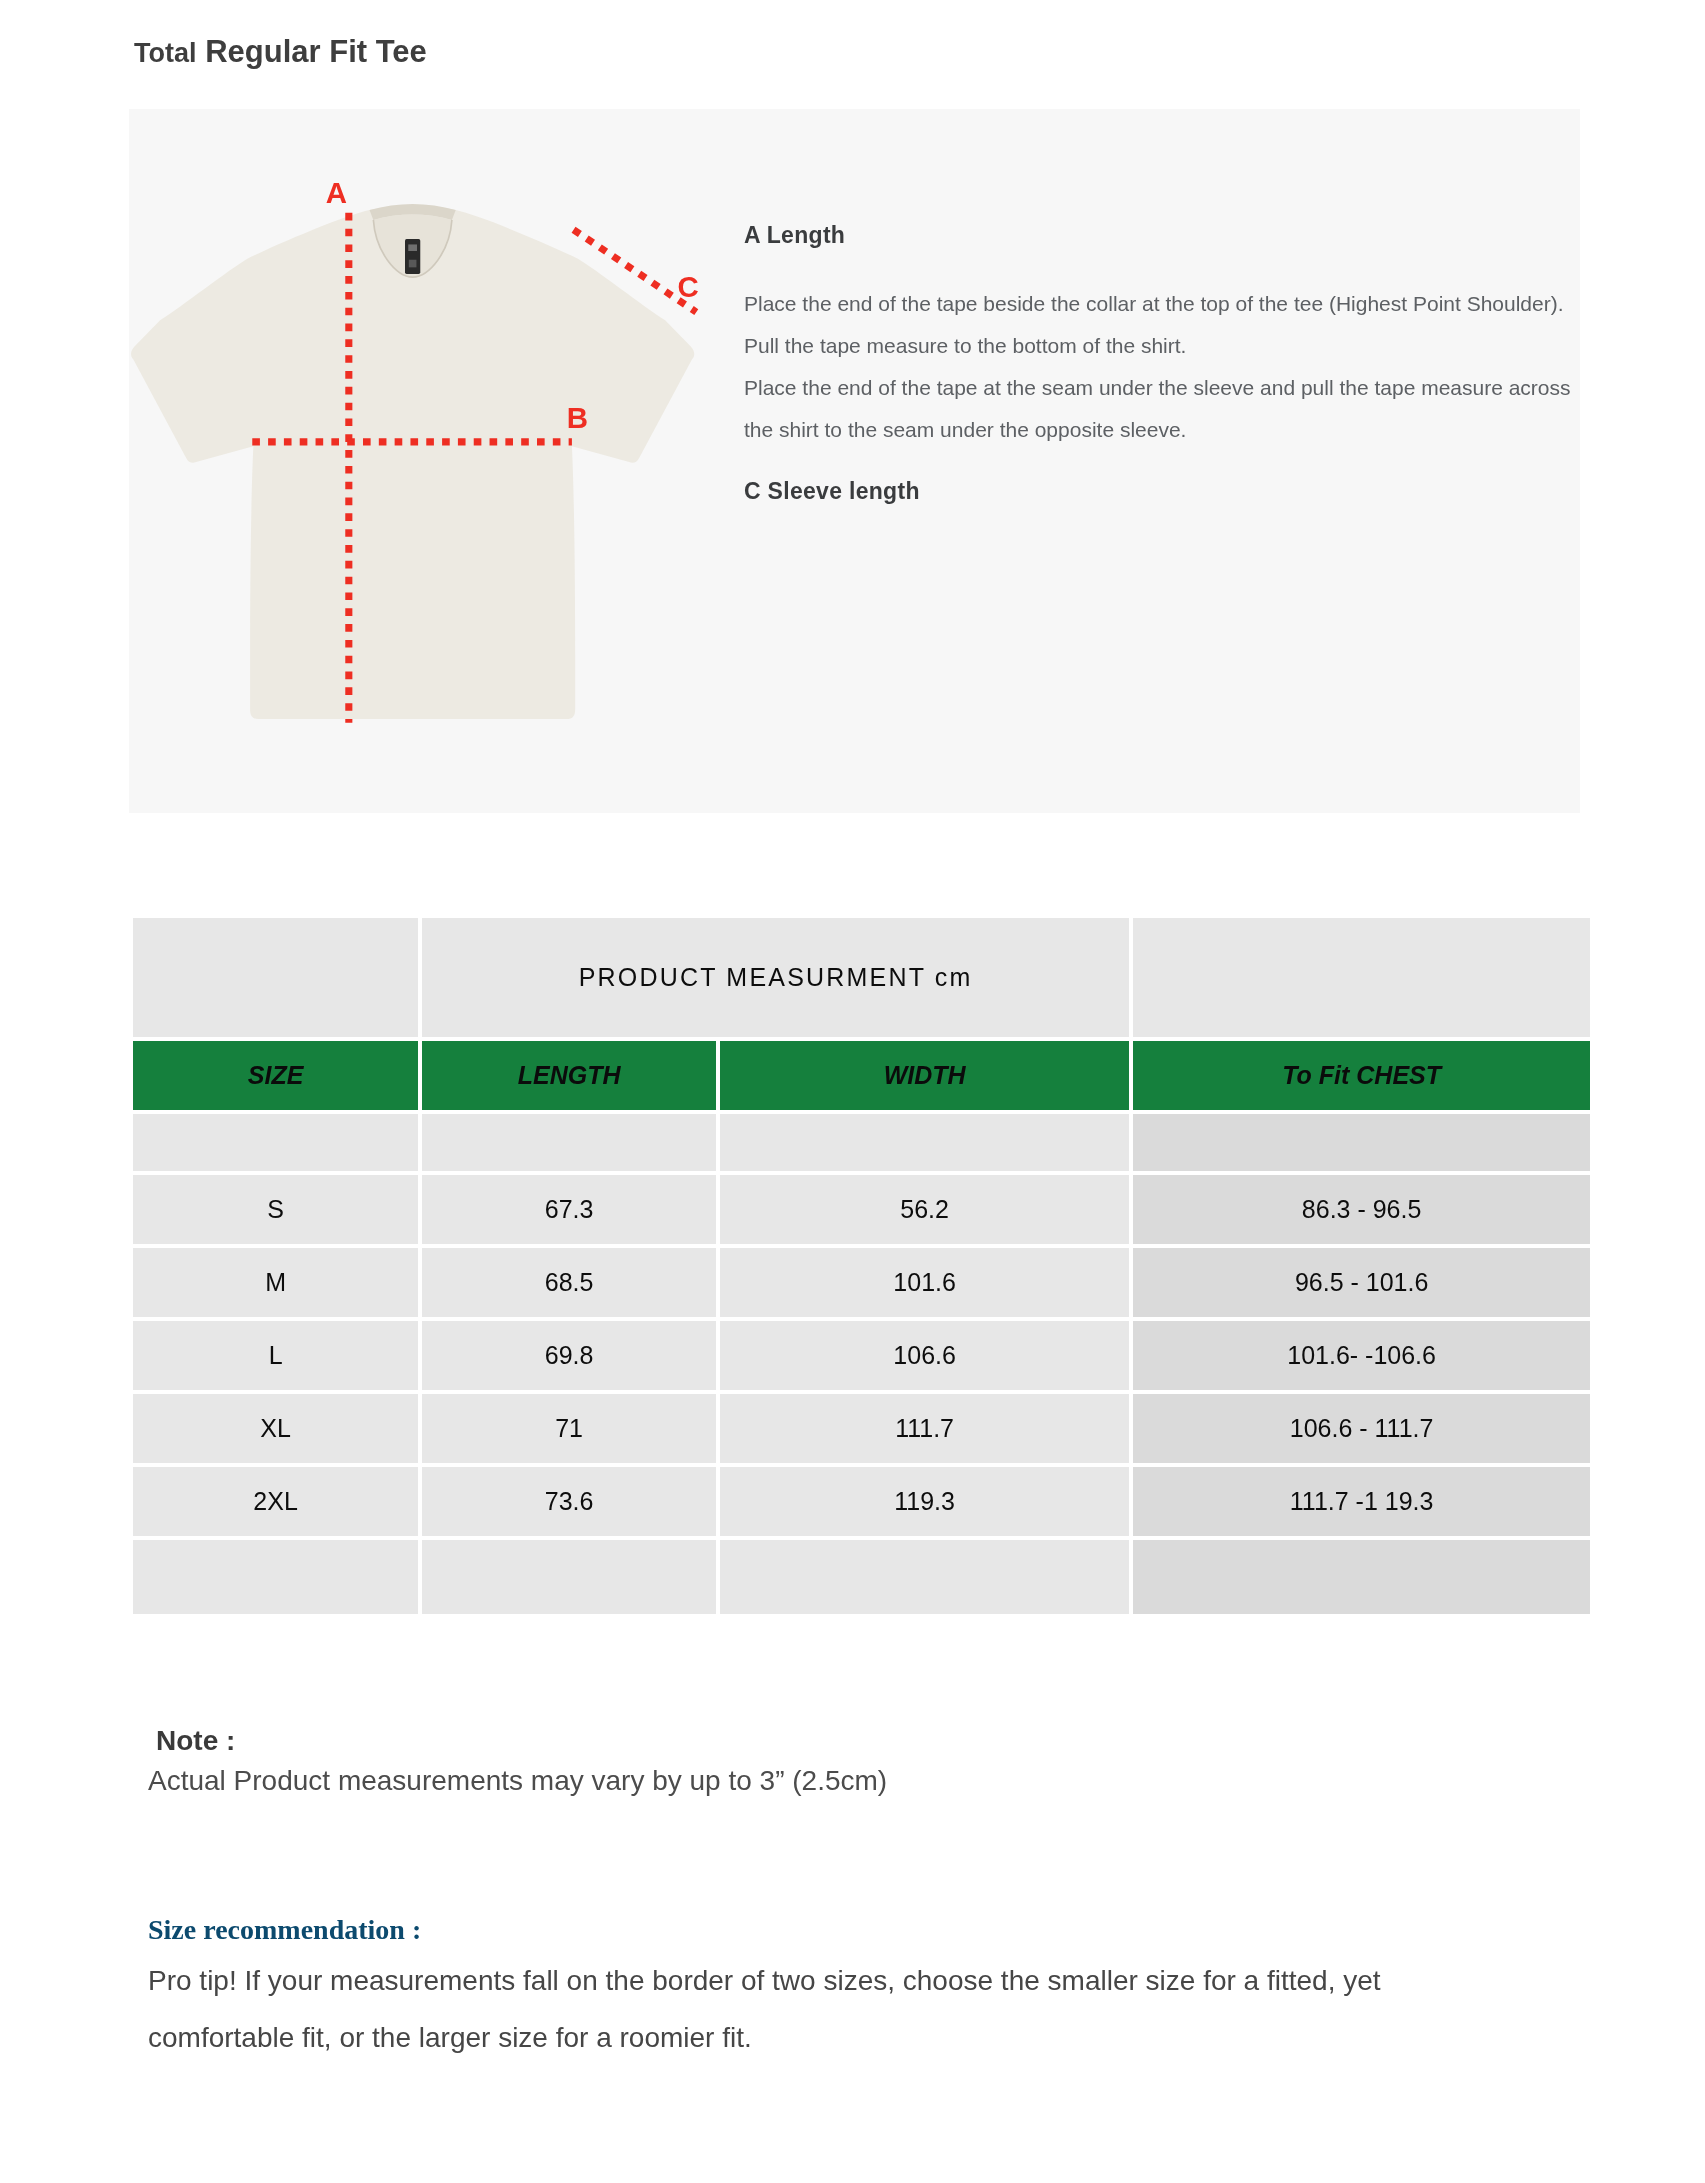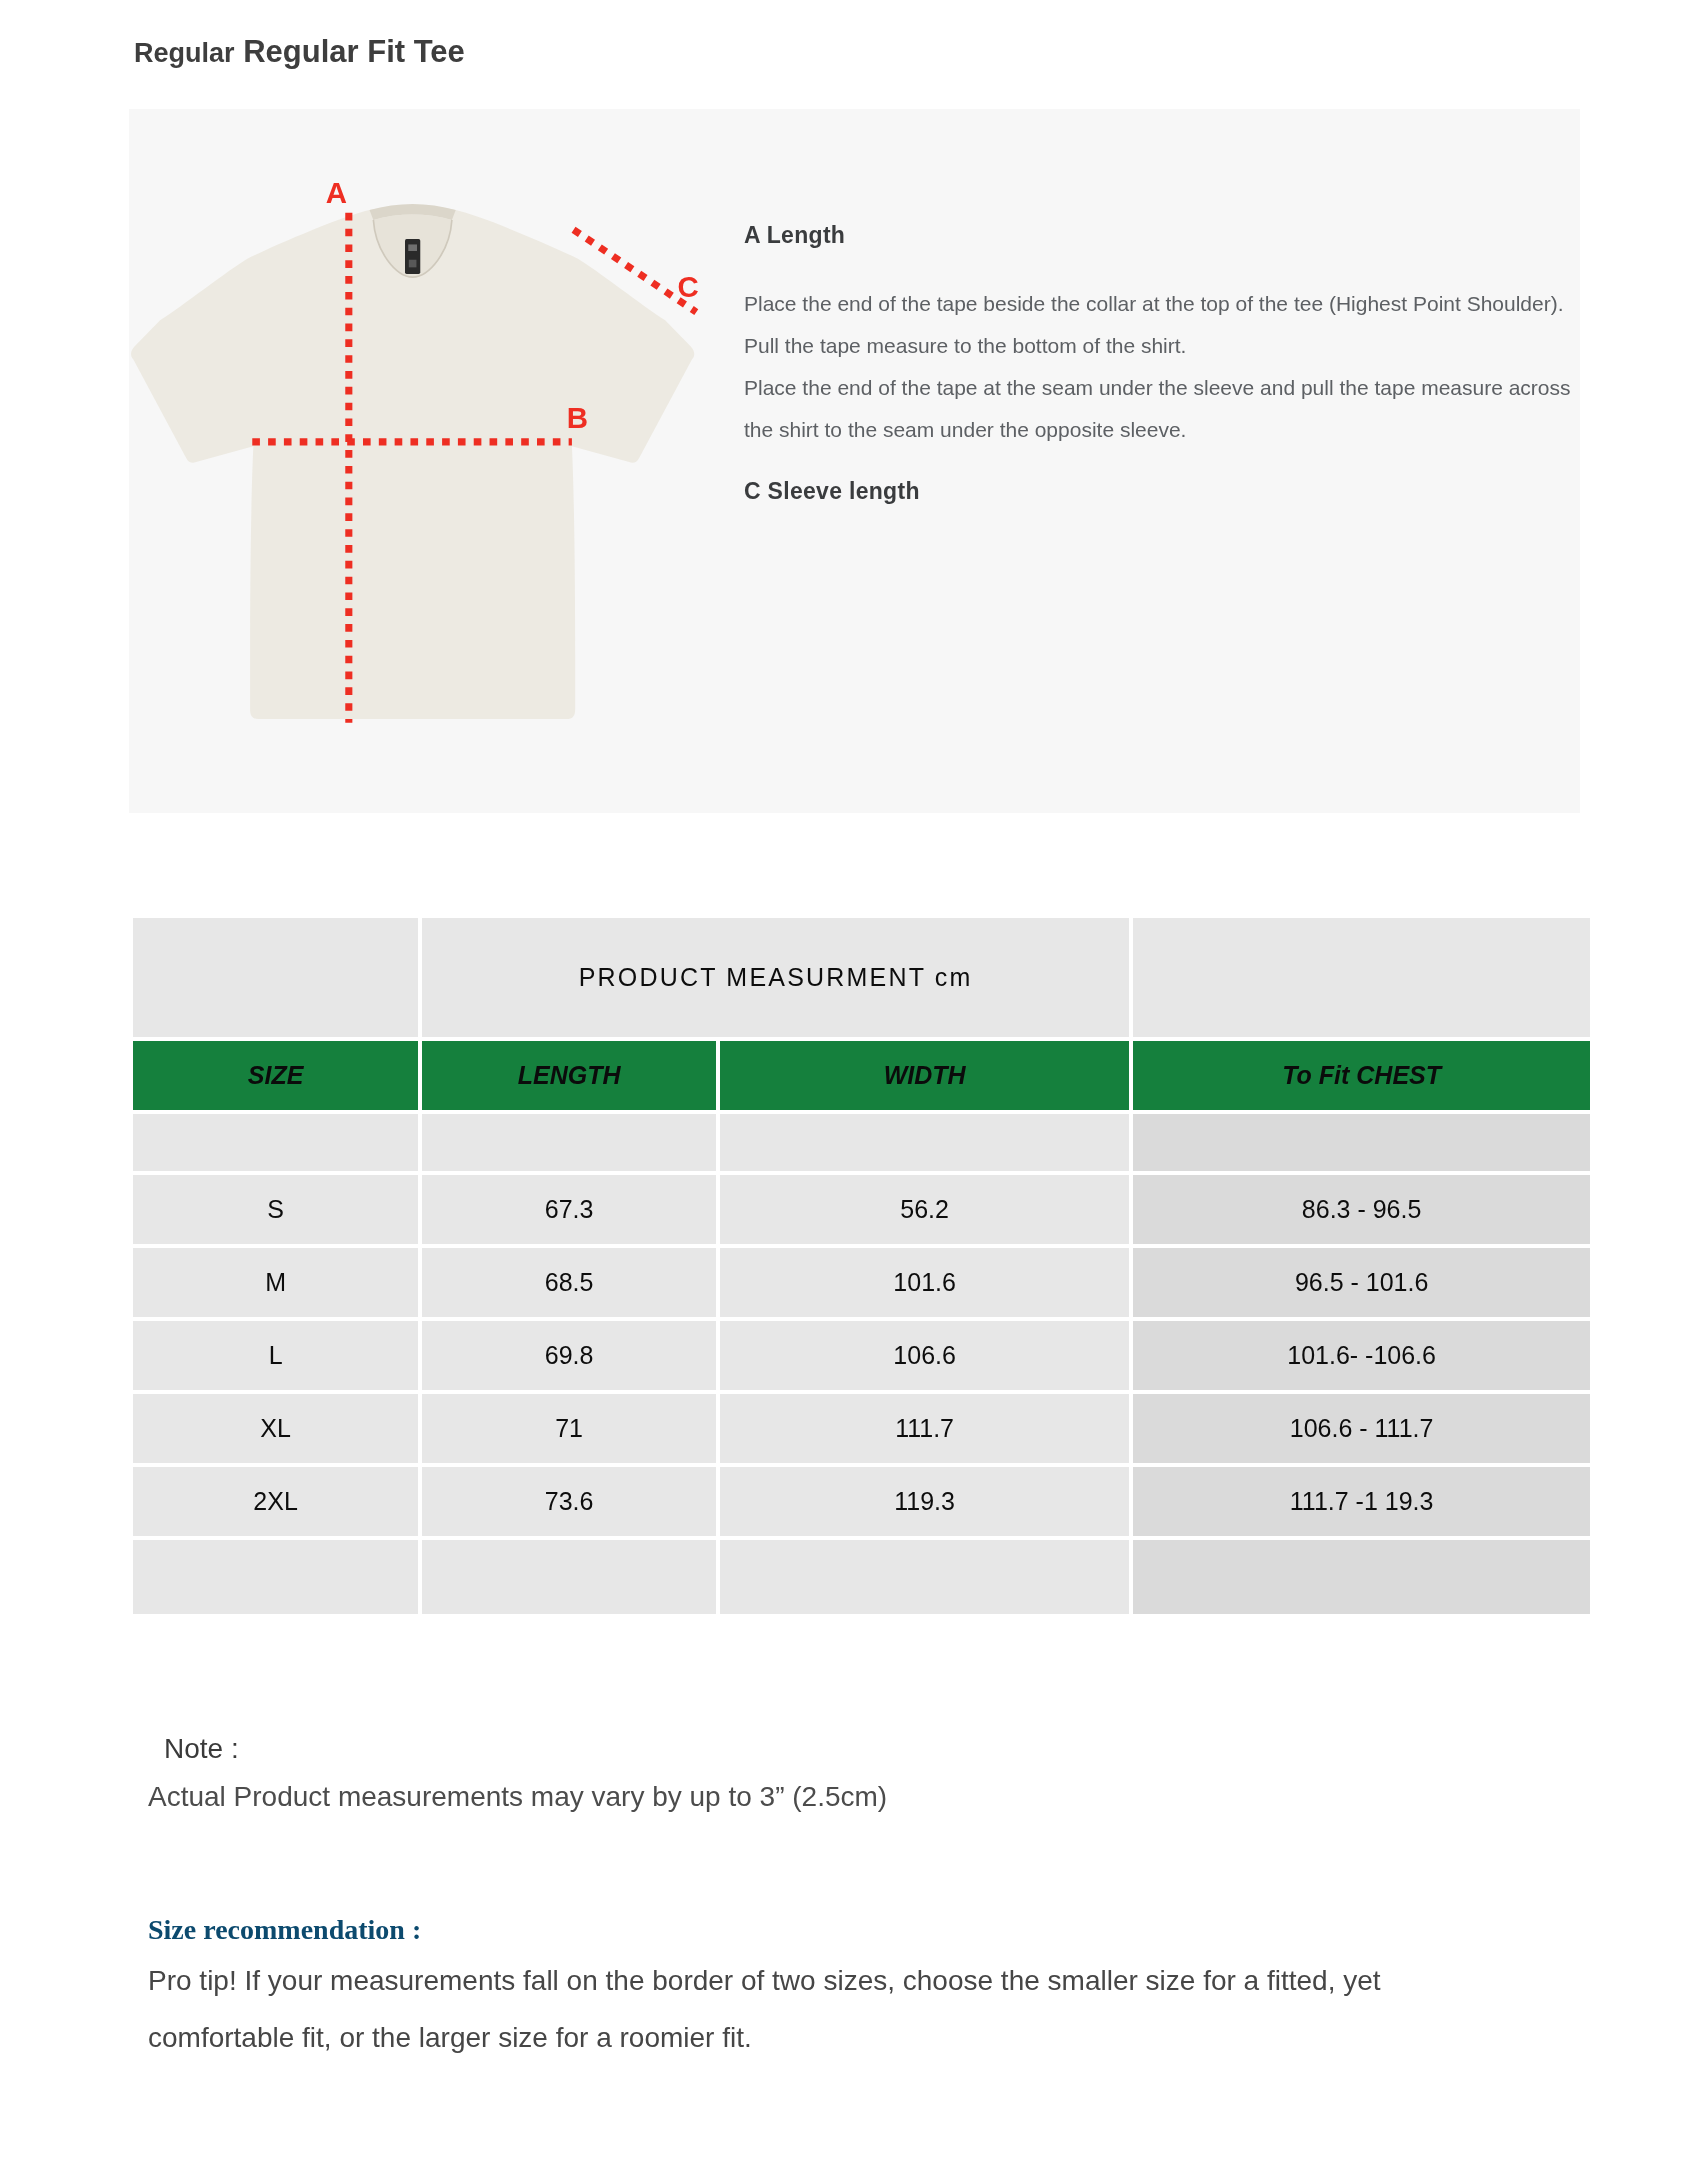--- a/index.html
+++ b/index.html
@@ -34,32 +34,32 @@
   .hd{background:#15803d;font-style:italic;}
   .r-group td{height:119px;}
   .group-label{font-size:27px;font-weight:600;letter-spacing:2.2px;color:#0b0b0b;}
   .r-head th{height:69px;font-size:25px;font-weight:700;color:#0b0b0b;}
   .r-spacer td{height:57px;}
   .size-table tbody td{height:69px;}
   .r-foot td{height:74px;}
 
   
   .note{position:absolute;left:148px;top:1717px;}
-  .note h3{margin:16px;font-size:28px;font-weight:400;color:#3a3a3a;}
+  .note h3{margin:8px;font-size:28px;font-weight:700;color:#3a3a3a;}
   .note p{margin:7.6px 0 0 0;font-size:28px;color:#4c4c4c;}
   .rec{position:absolute;left:148px;top:1914px;width:1288px;}
   .rec h3{margin:0 0 5.5px 0;font-size:28px;font-weight:700;color:#0c4a6e;font-family:Liberation Serif, serif;}
   .rec p{margin:0;font-size:28px;line-height:57px;color:#464646;}
 </style>
 </head>
 <body>
 
 <div class="page">
 
-  <h1 class="title"><span class="t-prefix">Regular</span><span class="t-main">Regular Fit Tee</span></h1>
+  <h1 class="title"><span class="t-prefix">Total</span><span class="t-main">Regular Fit Tee</span></h1>
 
   <section class="panel">
     <svg class="tee-svg" viewBox="0 0 1100 1290" xmlns="http://www.w3.org/2000/svg">
 
       <path fill="#edeae2" d="M441 185
            C 400 194, 300 235, 217 274
            C 186 292, 96 362, 57 387
            L 10 435
            C 2 444, 2 452, 8 459
            L 105 640

